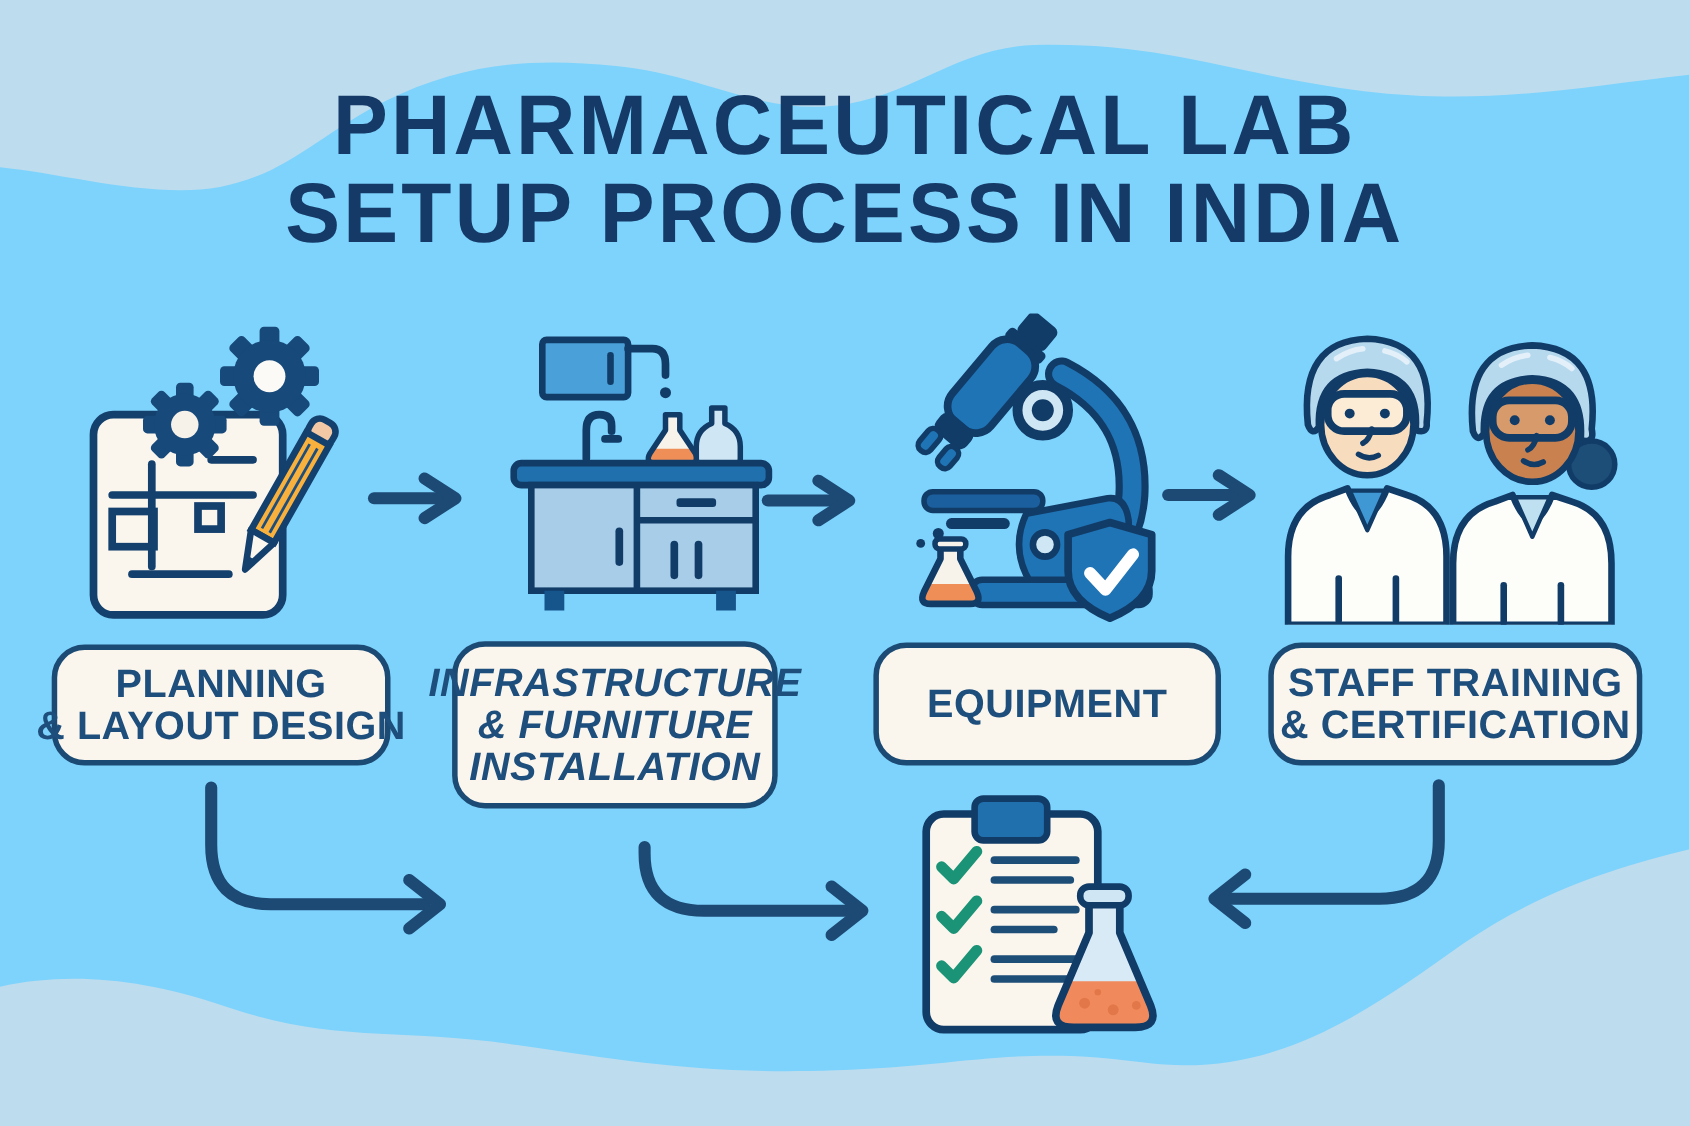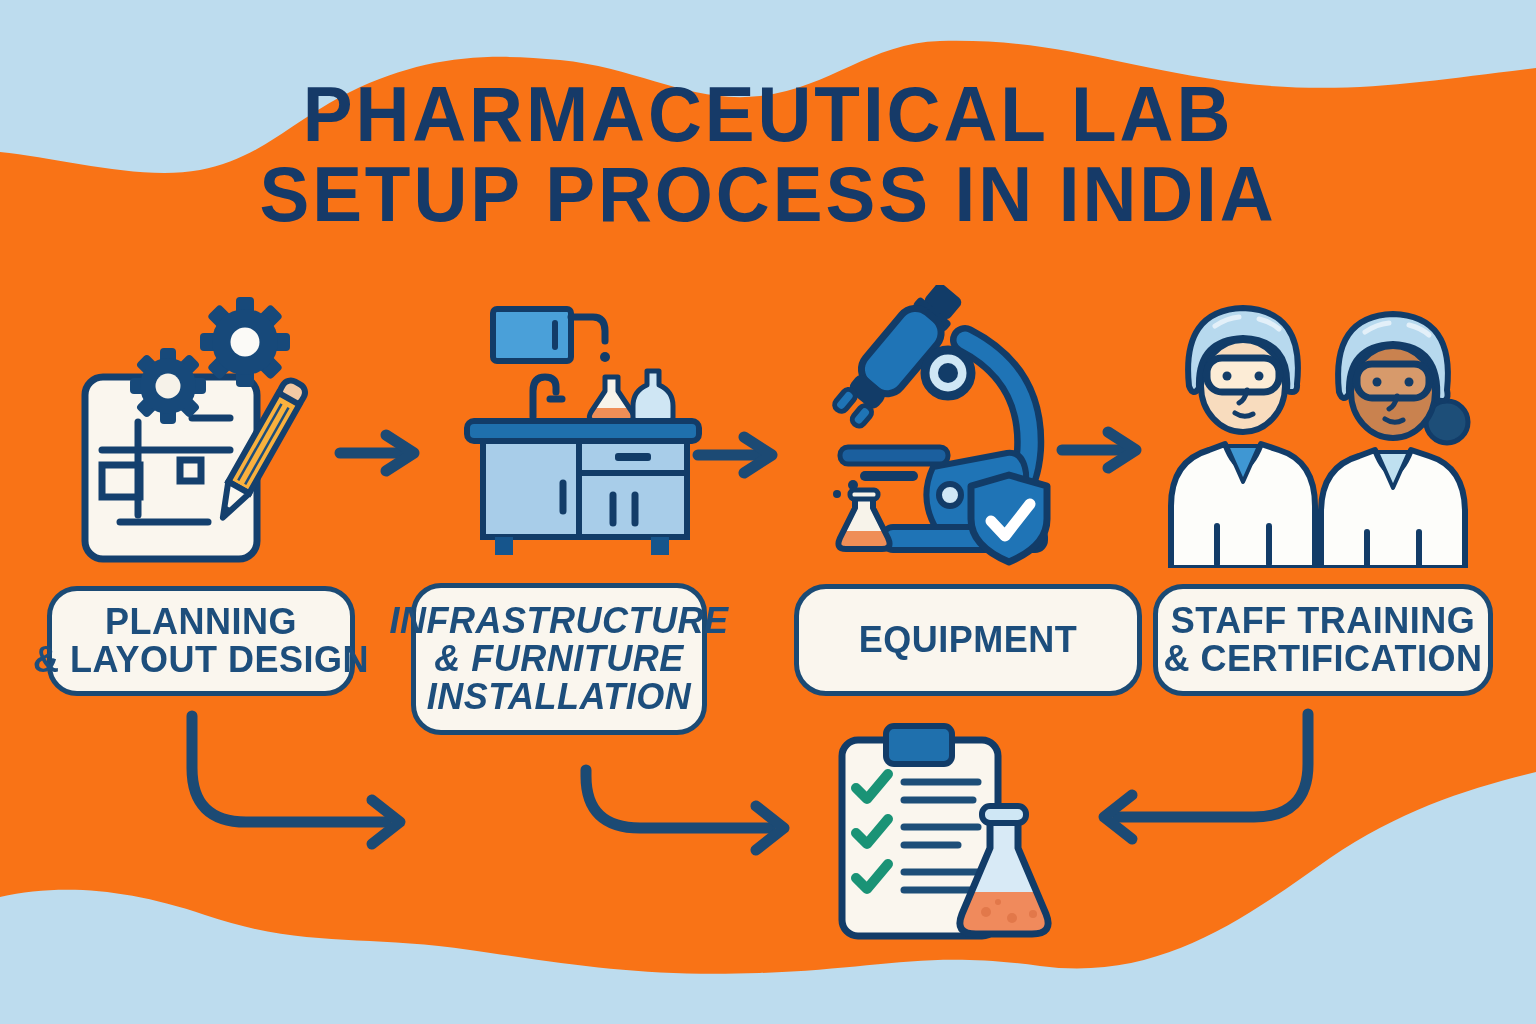--- a/index.html
+++ b/index.html
@@ -1,18 +1,18 @@
 <!DOCTYPE html>
 <html><head>
 <meta charset="utf-8">
 <style>
   html,body{margin:0;padding:0;background:#e8e8e8;}
   .canvas{
     position:relative;width:1536px;height:1024px;overflow:hidden;
-    background:#f97316;font-family:"Liberation Sans",sans-serif;
+    background:#7dd3fc;font-family:"Liberation Sans",sans-serif;
   }
   svg{display:block;}
   .abs{position:absolute;}
   .waves{left:0;top:0;z-index:0;}
   .arrows{left:0;top:0;z-index:1;pointer-events:none;}
   .title{
     left:0;right:0;top:74px;z-index:2;text-align:center;
     color:#163a68;font-weight:700;font-size:77px;line-height:80px;
     letter-spacing:3px;transform:scaleX(0.97);transform-origin:50% 0;
   }
@@ -20,21 +20,21 @@
   .stepbox{
     z-index:2;box-sizing:border-box;background:#faf6ee;
     border:5px solid #1b4a74;border-radius:30px;
     display:flex;flex-direction:column;justify-content:center;align-items:center;
     color:#1d4e7c;font-weight:700;font-size:36px;line-height:38px;
     letter-spacing:.5px;text-align:center;padding:6px 8px;
   }
   .stepbox span{display:block;white-space:nowrap;}
   #box1{left:47px;top:586px;width:308px;height:110px;}
   #box2{left:411px;top:583px;width:296px;height:152px;font-style:italic;}
-  #box3{left:794px;top:584px;width:348px;height:112px;border-radius:32px;}
+  #box3{left:794px;top:584px;width:316px;height:112px;}
   #box4{left:1153px;top:584px;width:340px;height:112px;}
   #icon1{left:80px;top:290px;}
   #icon2{left:455px;top:295px;}
   #icon3{left:815px;top:285px;}
   #icon4{left:1155px;top:298px;}
   #icon5{left:826px;top:722px;z-index:2;}
 </style>
 </head>
 <body>
 

